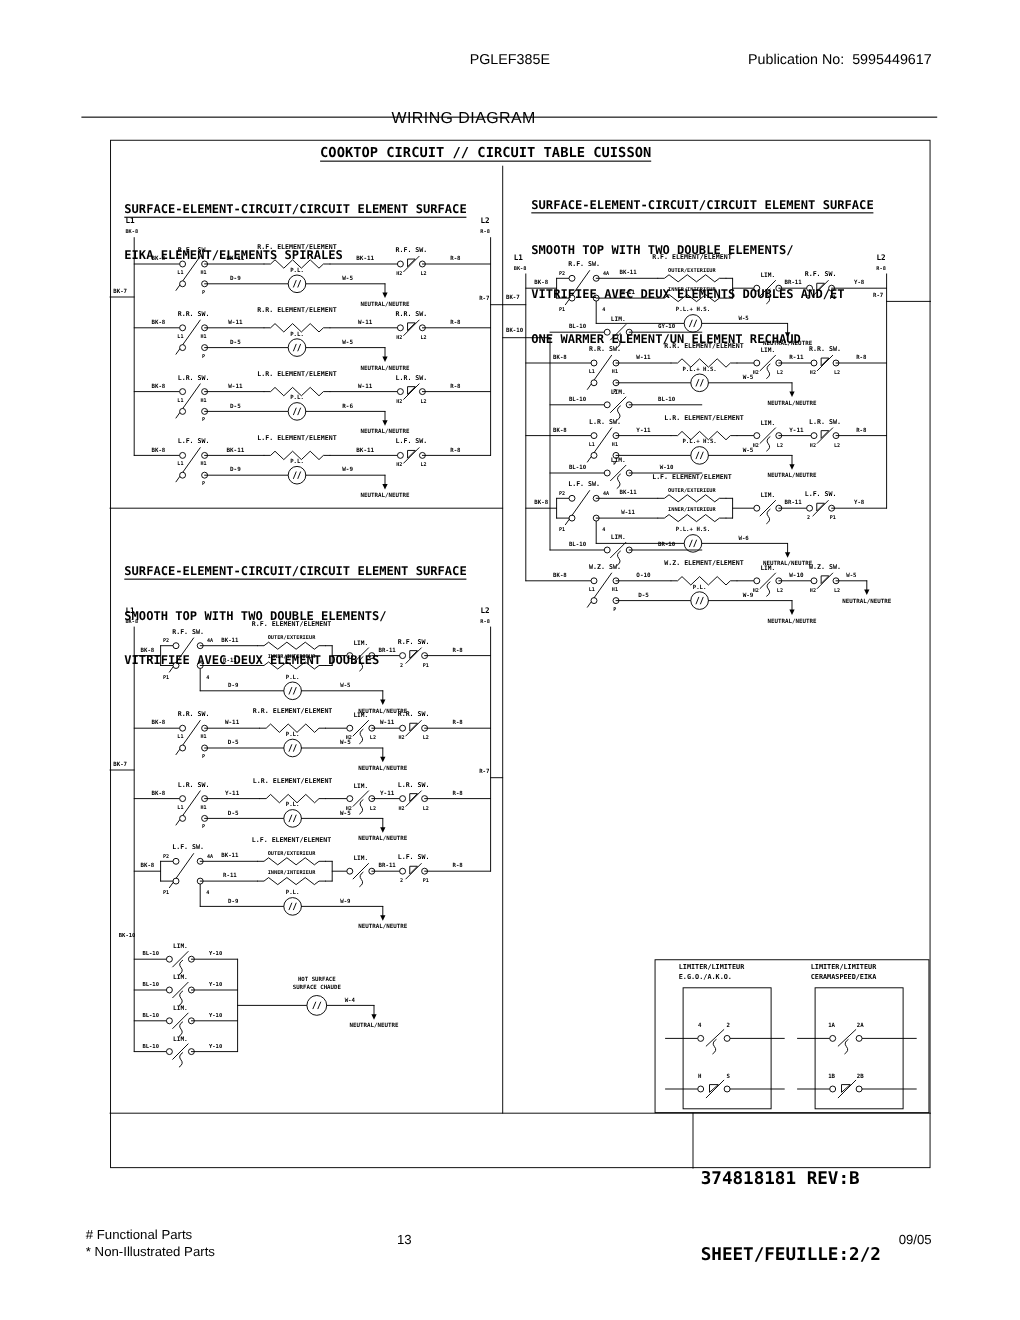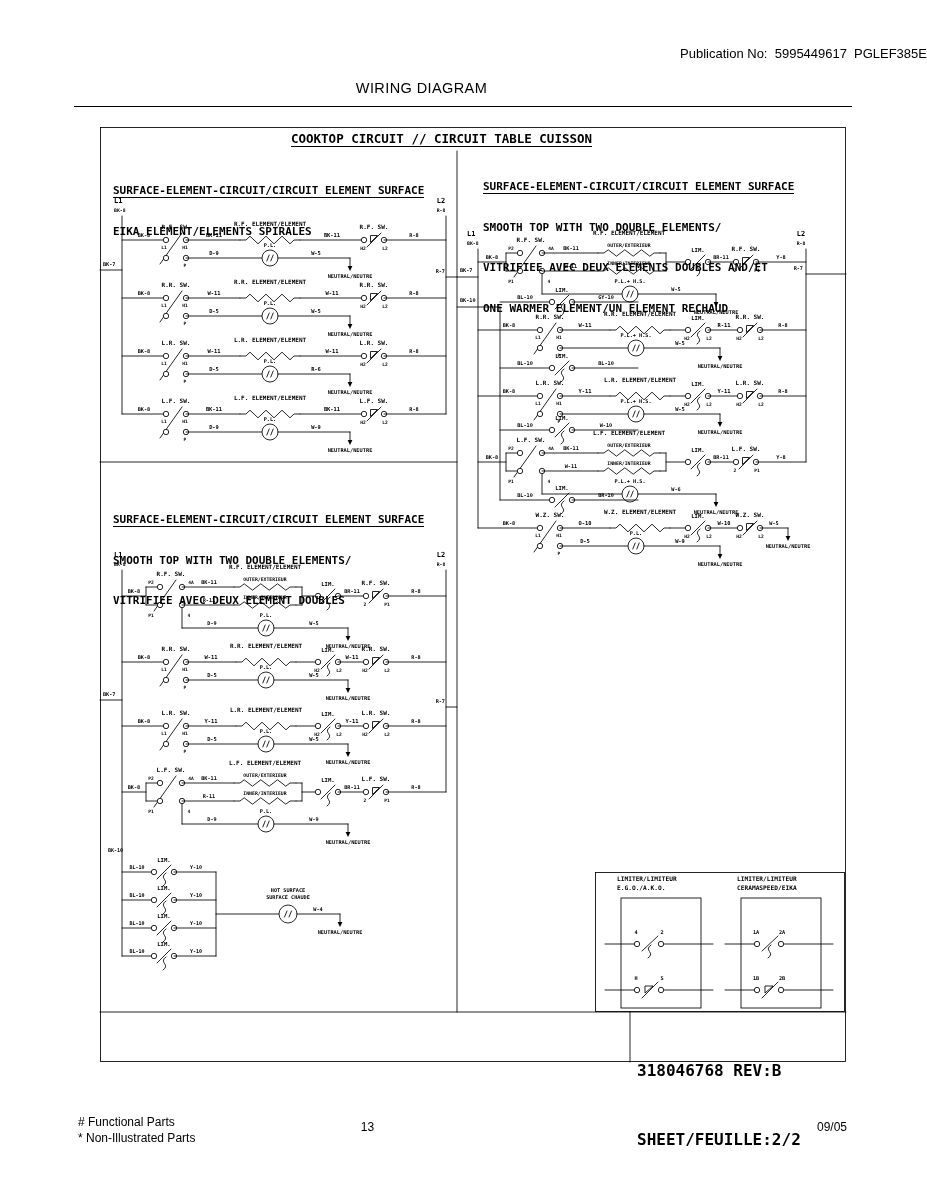--- a/index.html
+++ b/index.html
@@ -1,23 +1,23 @@
 <!DOCTYPE html>
 <html><head>
 <meta charset="utf-8">
 <style>
   *{margin:0;padding:0;box-sizing:border-box}
   html,body{background:#fff}
   body{width:927px;height:1200px;position:relative;font-family:"Liberation Sans",sans-serif;color:#000}
   .abs{position:absolute}
   .mono{font-family:"DejaVu Sans Mono",monospace;font-weight:bold;color:#000}
   .u{border-bottom:1.2px solid #000;padding-bottom:0}
-  .hdr-model{top:46px;left:0;width:927px;text-align:right;font-size:13px}
+  .hdr-model{top:46px;left:0;width:927px;text-align:center;font-size:13px}
   .hdr-pub{top:46px;right:80px;font-size:13px;white-space:pre}
-  .hdr-title{top:80px;left:0;width:843px;text-align:center;font-size:14.5px;letter-spacing:.4px}
+  .hdr-title{top:100px;left:0;width:843px;text-align:center;font-size:14.5px;letter-spacing:.4px}
   .hdr-rule{top:106px;left:74px;width:778px;border-top:1.4px solid #000;height:0}
   .diag-title{top:131px;left:100px;width:683px;text-align:center;font-size:12.5px}
   .sec-head{font-size:11px;line-height:13.5px;white-space:pre}
   .caution{left:113px;top:1020px;font-size:10.5px;line-height:14px;white-space:pre}
   .partbox{left:637px;top:1013px;font-size:16px;line-height:23px;white-space:pre}
   .foot-left{left:78px;top:1114px;font-size:12px;line-height:16px}
   .foot-page{left:0;top:1120px;width:735px;text-align:center;font-size:12px}
   .foot-date{right:80px;top:1120px;font-size:12px}
   svg{left:0;top:0}
   svg text{font-family:"DejaVu Sans Mono",monospace;font-weight:bold;fill:#000}
@@ -1005,21 +1005,21 @@
     <div><span class="u">SURFACE-ELEMENT-CIRCUIT/CIRCUIT ELEMENT SURFACE</span></div>
     <div>SMOOTH TOP WITH TWO DOUBLE ELEMENTS/</div>
     <div>VITRIFIEE AVEC DEUX ELEMENTS DOUBLES AND/ET</div>
     <div>ONE WARMER ELEMENT/UN ELEMENT RECHAUD</div>
   </div>
 
   <div class="abs mono caution">
   </div>
 
   <div class="abs mono partbox">
-    <div>318046768 REV:B</div>
+    <div>374818181 REV:B</div>
     <div>SHEET/FEUILLE:2/2</div>
   </div>
 
   <div class="abs foot-left">
     <div># Functional Parts</div>
     <div>* Non-Illustrated Parts</div>
   </div>
   <div class="abs foot-page">13</div>
   <div class="abs foot-date">09/05</div>
 

